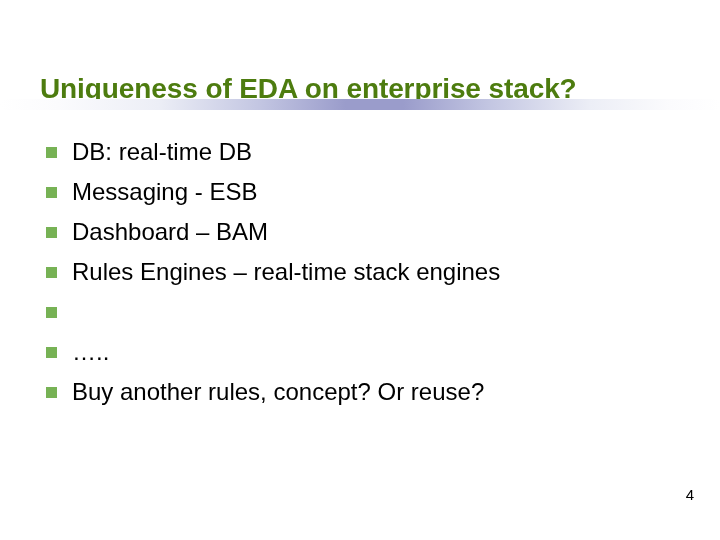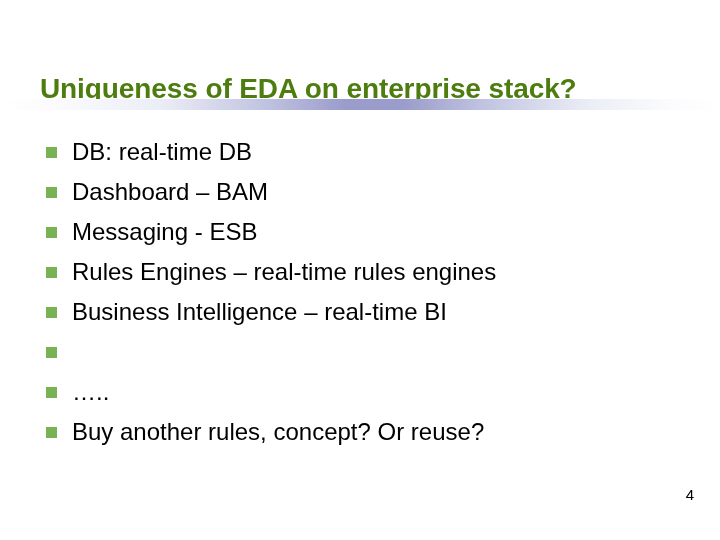--- a/index.html
+++ b/index.html
@@ -105,37 +105,33 @@
 
   <ul class="bullet-list">
 
     <li class="bullet-item">
       <span class="bullet-marker"></span>
       <span class="bullet-text">DB: real-time DB</span>
     </li>
 
     <li class="bullet-item">
       <span class="bullet-marker"></span>
+      <span class="bullet-text">Messaging - ESB</span>
+    </li>
+
+    <li class="bullet-item">
+      <span class="bullet-marker"></span>
       <span class="bullet-text">Dashboard – BAM</span>
     </li>
 
     <li class="bullet-item">
       <span class="bullet-marker"></span>
-      <span class="bullet-text">Messaging - ESB</span>
+      <span class="bullet-text">Rules Engines – real-time stack engines</span>
     </li>
 
-    <li class="bullet-item">
-      <span class="bullet-marker"></span>
-      <span class="bullet-text">Rules Engines – real-time rules engines</span>
-    </li>
-
-    <li class="bullet-item">
-      <span class="bullet-marker"></span>
-      <span class="bullet-text">Business Intelligence – real-time BI</span>
-    </li>
 
     <li class="bullet-item">
       <span class="bullet-marker"></span>
     </li>
 
     <li class="bullet-item">
       <span class="bullet-marker"></span>
       <span class="bullet-text">…..</span>
     </li>
 

